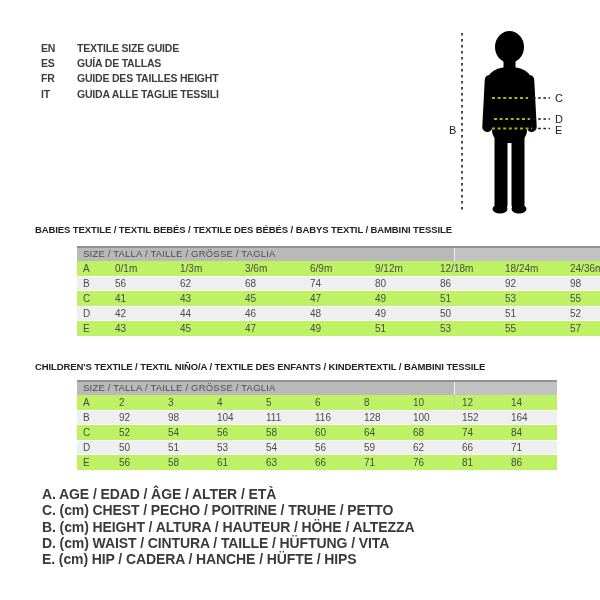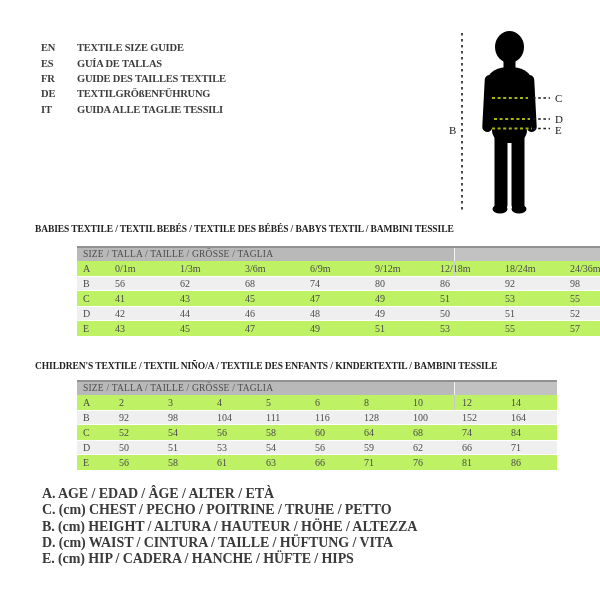--- a/index.html
+++ b/index.html
@@ -1,19 +1,19 @@
 <!DOCTYPE html>
 <html><head>
 <meta charset="utf-8">
 <style>
   * { margin:0; padding:0; box-sizing:border-box; }
   html,body { background:#fff; }
   .page {
     position:relative; width:600px; height:600px; background:#ffffff;
-    font-family:Liberation Serif, serif; overflow:hidden; color:#333;
+    font-family:Liberation Sans, sans-serif; overflow:hidden; color:#333;
   }
   
   .languages { position:absolute; left:41px; top:40px; }
   .lang-row { display:flex; height:15.4px; align-items:center;
               font-size:10.5px; font-weight:700; color:#3d3d3d; letter-spacing:-0.2px; white-space:nowrap; }
   .lang-code { width:36px; }
   
   .figure { position:absolute; left:445px; top:20px; width:130px; height:205px; }
   
   .section-title { position:absolute; left:35px; font-size:9.5px; font-weight:700;
@@ -52,25 +52,21 @@
     <div class="lang-row">
       <span class="lang-code">EN</span>
       <span class="lang-title">TEXTILE SIZE GUIDE</span>
     </div>
     <div class="lang-row">
       <span class="lang-code">ES</span>
       <span class="lang-title">GUÍA DE TALLAS</span>
     </div>
     <div class="lang-row">
       <span class="lang-code">FR</span>
-      <span class="lang-title">GUIDE DES TAILLES TEXTILE</span>
-    </div>
-    <div class="lang-row">
-      <span class="lang-code">DE</span>
-      <span class="lang-title">TEXTILGRÖßENFÜHRUNG</span>
+      <span class="lang-title">GUIDE DES TAILLES HEIGHT</span>
     </div>
     <div class="lang-row">
       <span class="lang-code">IT</span>
       <span class="lang-title">GUIDA ALLE TAGLIE TESSILI</span>
     </div>
   </div>
 
   <div class="figure">
     <svg width="130" height="205" viewBox="0 0 130 205">
       <g fill="#000000">

